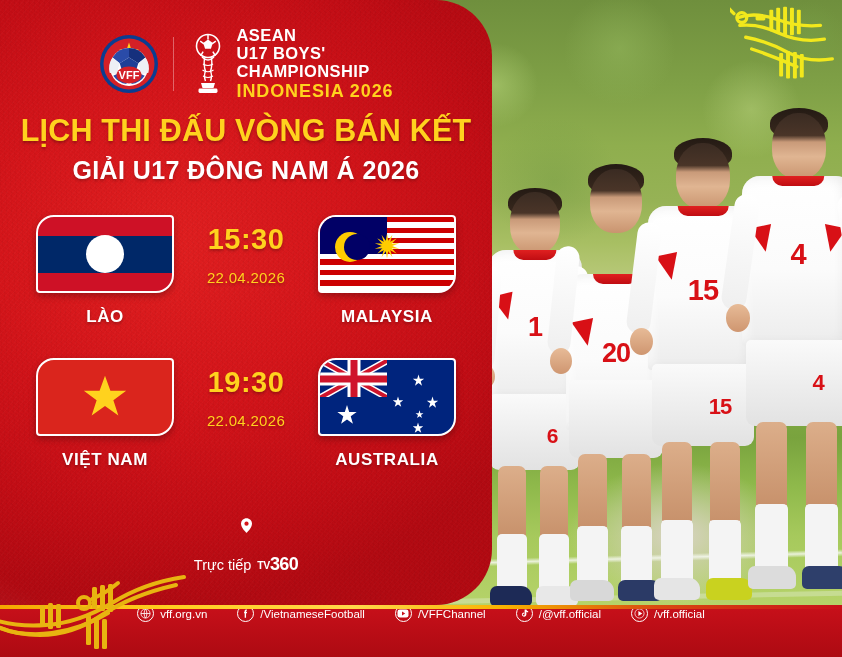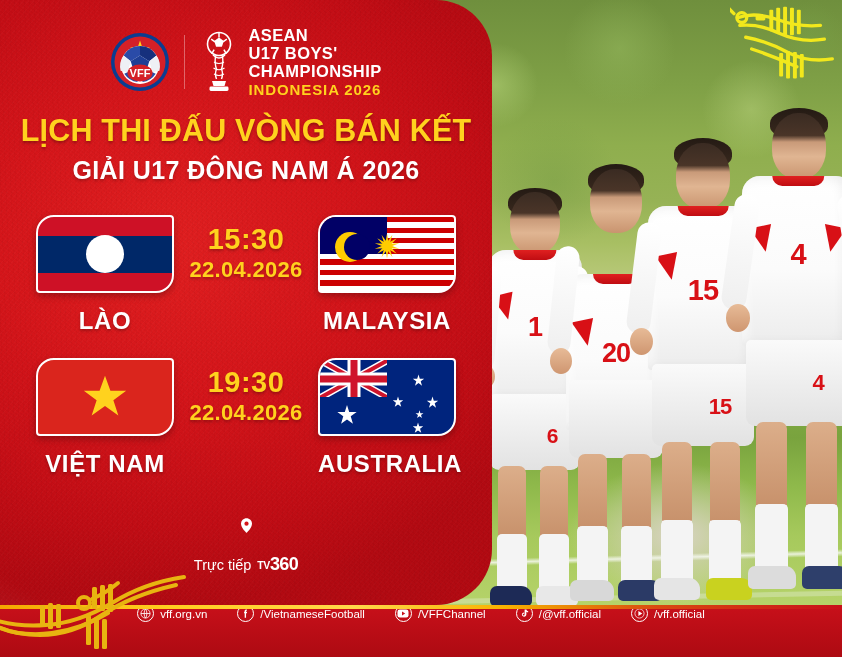--- a/index.html
+++ b/index.html
@@ -126,21 +126,21 @@
   .vff-logo { position:relative; width:60px; height:60px; }
   .divider { width:1px; height:54px; background:rgba(255,255,255,.35); }
   .tourn { display:flex; align-items:center; gap:9px; }
   .trophy { width:40px; height:62px; }
   .tourn-text { line-height:1.1; }
   .tourn-text .l {
     color:#fff; font-weight:bold; font-size:16.5px;
     letter-spacing:.4px; display:block; white-space:nowrap;
   }
   .tourn-text .sub {
-    color:#ffd21e; font-weight:bold; font-size:15px;
+    color:#ffd21e; font-weight:bold; font-size:18px;
     letter-spacing:.9px; display:block; margin-top:2px;
   }
 
   
   .title-main {
     position:absolute; left:0; top:113px; width:492px; text-align:center;
     color:#ffd21e; font-size:30.5px; font-weight:bold; letter-spacing:.2px;
     text-shadow:0 2px 3px rgba(0,0,0,.28);
     white-space:nowrap;
   }
@@ -159,32 +159,32 @@
   }
   .team { width:138px; text-align:center; }
   .flag {
     position:relative; width:138px; height:78px; margin:0 auto;
     border:2px solid #ffffff;
     border-radius:18px 4px 18px 4px;
     overflow:hidden;
     box-shadow:0 3px 7px rgba(0,0,0,.28);
   }
   .team-name {
-    margin-top:14px; color:#fff; font-size:24px; font-weight:bold;
+    margin-top:14px; color:#fff; font-size:17px; font-weight:bold;
     letter-spacing:.6px; text-shadow:0 2px 3px rgba(0,0,0,.25);
     white-space:nowrap;
   }
   .center-info { width:128px; text-align:center; padding-top:9px; }
   .mtime {
     color:#ffd21e; font-size:29px; font-weight:bold; letter-spacing:.5px;
     line-height:1.05; text-shadow:0 2px 3px rgba(0,0,0,.25);
   }
   .mdate {
-    color:#ffd21e; font-size:22px; font-weight:bold; letter-spacing:.3px;
-    margin-top:3px; text-shadow:0 2px 3px rgba(0,0,0,.25);
+    color:#ffd21e; font-size:15px; font-weight:normal; letter-spacing:.3px;
+    margin-top:15px; text-shadow:0 2px 3px rgba(0,0,0,.25);
   }
 
   
   .f-lao { background:#ce1126; }
   .f-lao .band { position:absolute; left:0; right:0; top:25%; height:50%; background:#002868; }
   .f-lao .disc {
     position:absolute; left:50%; top:50%; width:38px; height:38px;
     transform:translate(-50%,-50%); border-radius:50%; background:#fff;
   }
   .f-my { background:#fff; }

